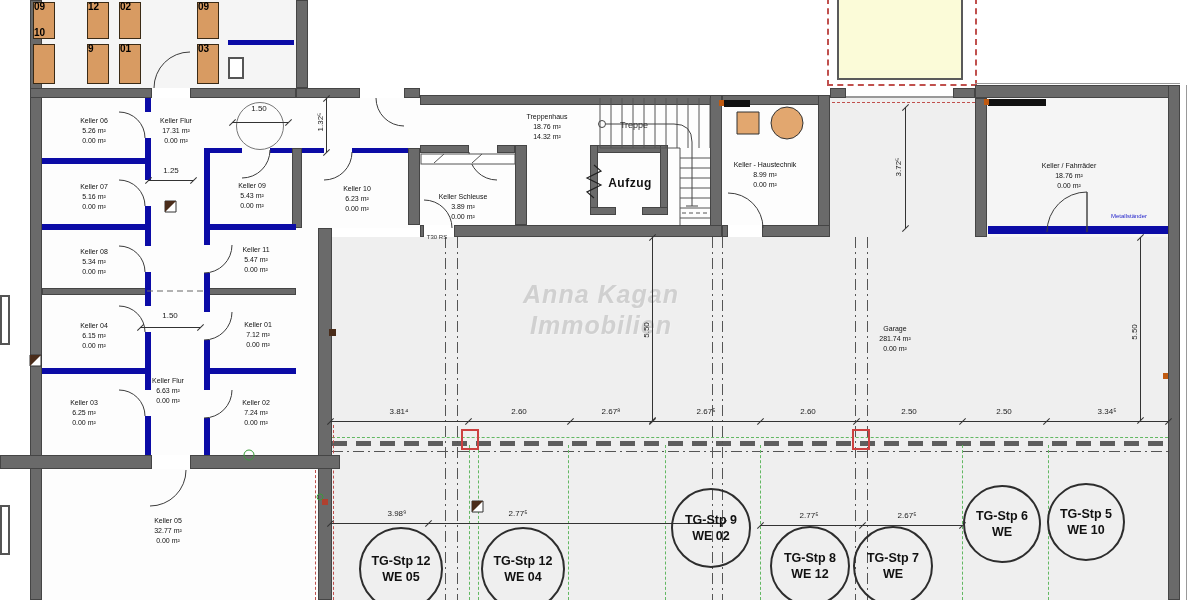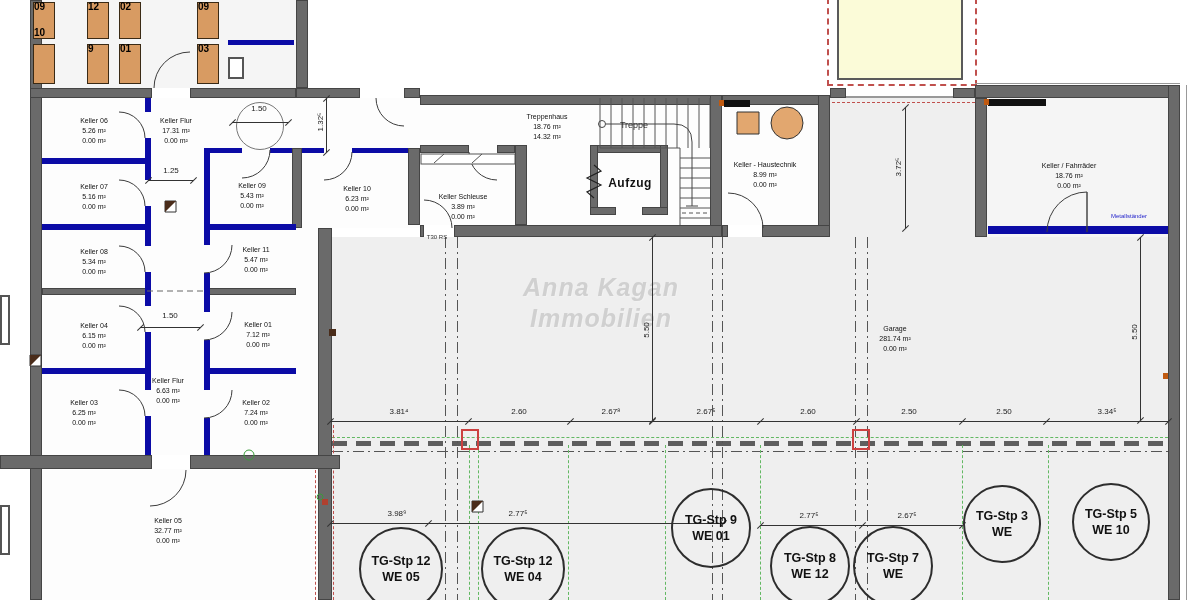--- a/index.html
+++ b/index.html
@@ -42,21 +42,21 @@
   
   .lk{position:absolute;width:22px;background:#d89b62;border:1px solid #3a2a15;box-sizing:border-box}
   .lkn{position:absolute;font-size:10px;font-weight:bold;color:#000}
   
   .ps{position:absolute;border:2px solid #2d2d2d;border-radius:50%;display:flex;flex-direction:column;
       align-items:center;justify-content:center;font-weight:bold;font-size:12.5px;color:#111;
       transform:translate(-50%,-50%);line-height:1.3;background:transparent}
   
   .circ{position:absolute;border:1px solid #777;border-radius:50%}
   
-  .wm{position:absolute;left:601px;top:303px;transform:translate(-50%,-50%);text-align:center;
+  .wm{position:absolute;left:601px;top:310px;transform:translate(-50%,-50%);text-align:center;
       font-size:25px;font-weight:bold;font-style:italic;color:#d0d0d0;letter-spacing:1px;
       text-shadow:1px 1px 0 #f2f2f2;line-height:1.25}
 </style>
 </head>
 <body>
 
 <div id="plan">
 
   <div class="fl" style="left:42px;top:0;width:254px;height:88px"></div>
   <div class="f" style="left:42px;top:98px;width:276px;height:357px"></div>
@@ -375,32 +375,32 @@
   <div class="ps" style="left:401px;top:569px;width:80px;height:80px">
     <div>TG-Stp 12</div>
       <div>WE 05</div>
     </div>
   <div class="ps" style="left:523px;top:569px;width:80px;height:80px">
     <div>TG-Stp 12</div>
       <div>WE 04</div>
     </div>
   <div class="ps" style="left:711px;top:528px;width:76px;height:76px">
     <div>TG-Stp 9</div>
-      <div>WE 01</div>
+      <div>WE 02</div>
     </div>
   <div class="ps" style="left:810px;top:566px;width:76px;height:76px">
     <div>TG-Stp 8</div>
       <div>WE 12</div>
     </div>
   <div class="ps" style="left:893px;top:566px;width:76px;height:76px">
     <div>TG-Stp 7</div>
       <div>WE</div>
     </div>
   <div class="ps" style="left:1002px;top:524px;width:74px;height:74px">
-    <div>TG-Stp 3</div>
+    <div>TG-Stp 6</div>
       <div>WE</div>
     </div>
-  <div class="ps" style="left:1111px;top:522px;width:74px;height:74px">
+  <div class="ps" style="left:1086px;top:522px;width:74px;height:74px">
     <div>TG-Stp 5</div>
       <div>WE 10</div>
     </div>
 
 </div>
 
 </body></html>

